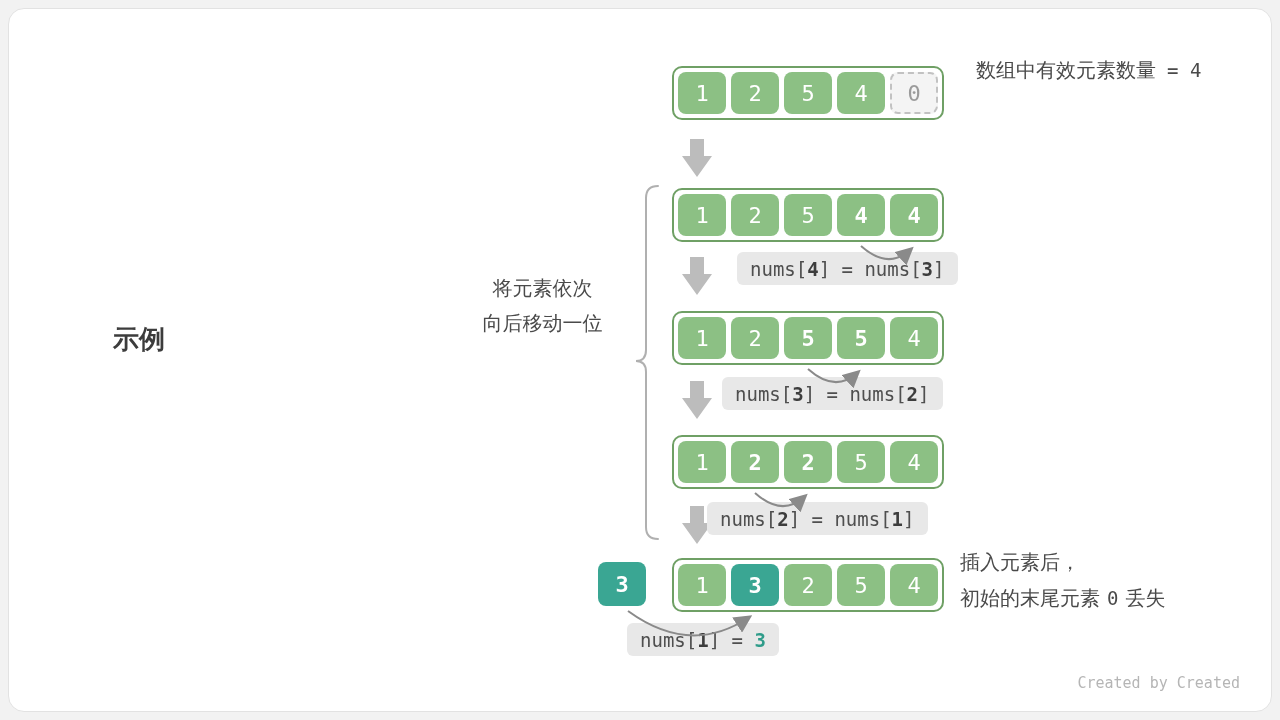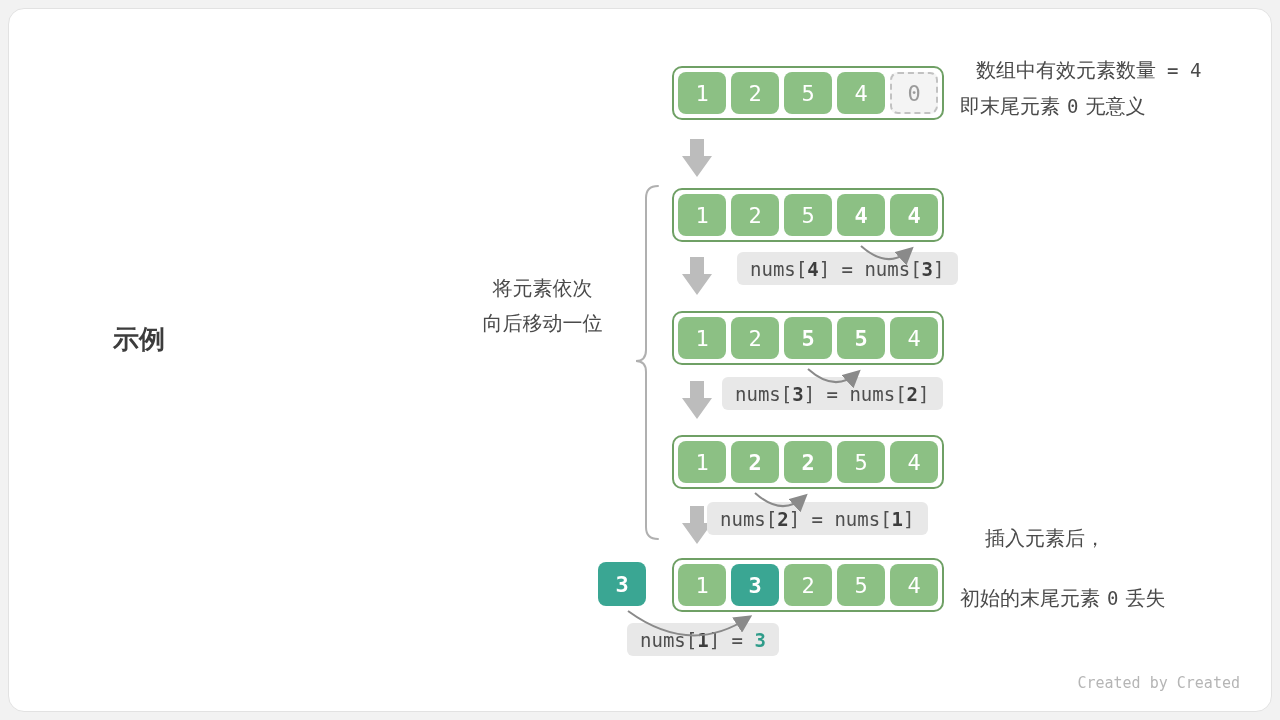--- a/index.html
+++ b/index.html
@@ -86,23 +86,20 @@
     <div class="cell">1</div>
     <div class="cell">2</div>
     <div class="cell">5</div>
     <div class="cell">4</div>
     <div class="cell ghost">0</div>
   </div>
 
   <div class="note" style="left:960px; top:57px;margin-left:16px;">
     <span>数组中有效元素数量</span><span class="mono" style="margin-left:11px;">= 4</span>
   </div>
-  <div class="note" style="left:960px; top:93px;">
-    <span>即末尾元素</span><span class="mono num-pad">0</span><span>无意义</span>
-  </div>
 
   <svg class="down-arrow" style="left:682px; top:139px;" width="30" height="38">
       <polygon points="8,0 22,0 22,17 30,17 15,38 0,17 8,17" fill="#bcbcbc"></polygon>
     </svg>
   <svg class="down-arrow" style="left:682px; top:257px;" width="30" height="38">
       <polygon points="8,0 22,0 22,17 30,17 15,38 0,17 8,17" fill="#bcbcbc"></polygon>
     </svg>
   <svg class="down-arrow" style="left:682px; top:381px;" width="30" height="38">
       <polygon points="8,0 22,0 22,17 30,17 15,38 0,17 8,17" fill="#bcbcbc"></polygon>
     </svg>
@@ -148,21 +145,21 @@
   <div class="cell teal standalone" style="left:598px; top:562px; height:44px;">3</div>
   <div class="array-box" style="left:672px; top:558px;">
     <div class="cell">1</div>
     <div class="cell teal">3</div>
     <div class="cell">2</div>
     <div class="cell">5</div>
     <div class="cell">4</div>
   </div>
   <div class="anno" style="left:627px; top:623px;"><span>nums[</span><b>1</b><span>] = </span><b class="teal-text">3</b></div>
 
-  <div class="note" style="left:960px; top:525px;margin-left:25px;">
+  <div class="note" style="left:960px; top:549px;">
     <span>插入元素后，</span>
   </div>
   <div class="note" style="left:960px; top:585px;text-align:right;">
     <span>初始的末尾元素</span><span class="mono num-pad">0</span><span>丢失</span>
   </div>
 
   <svg class="overlay" width="1280" height="720">
     <defs>
       <marker id="ah" markerWidth="9" markerHeight="9" refX="6.5" refY="4.5" orient="auto">
         <path d="M0,0 L9,4.5 L0,9 z" fill="#8a8a8a"></path>

